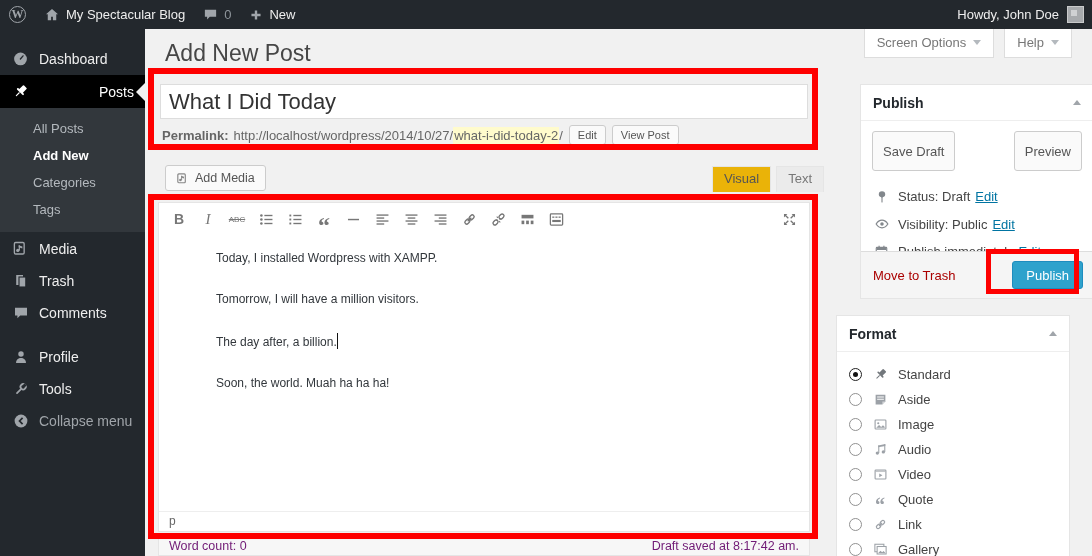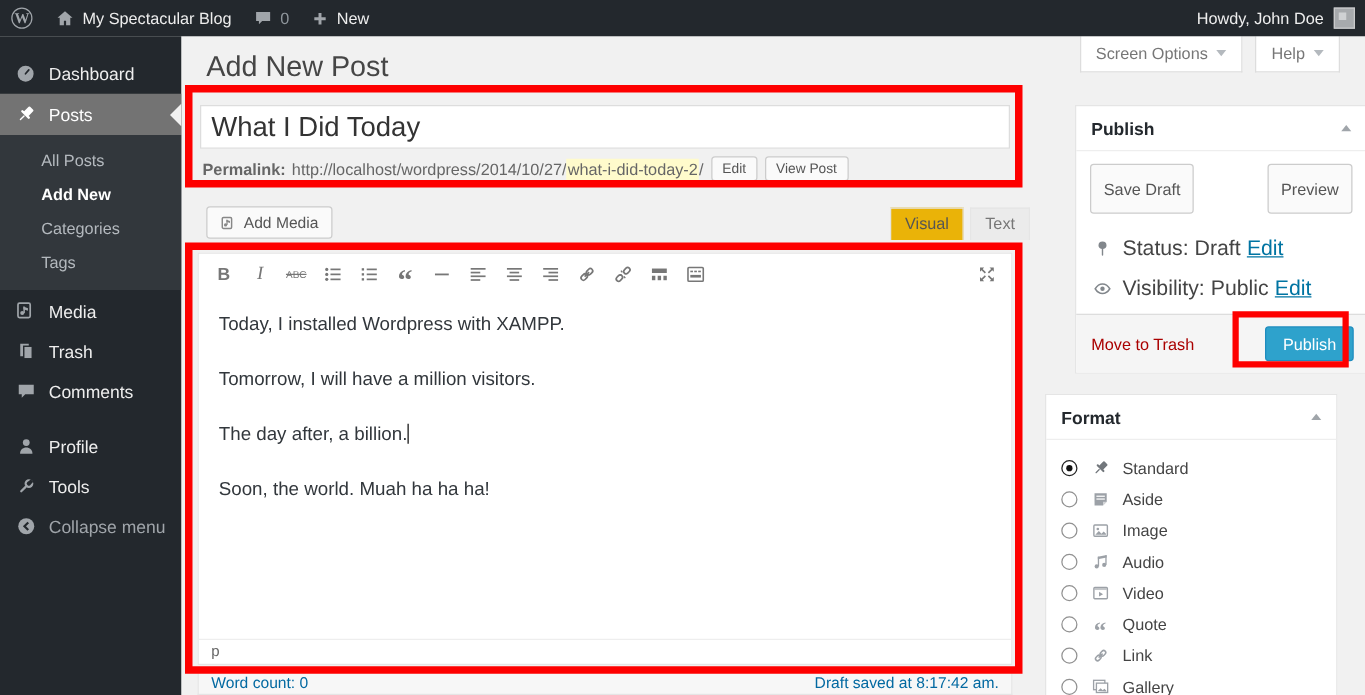--- a/index.html
+++ b/index.html
@@ -22,21 +22,21 @@
   .wplogo { width:17px; height:17px; border:1.5px solid #a0a5aa; border-radius:50%;
             color:#a0a5aa; font-family:"Liberation Serif",serif; font-size:12px; font-weight:bold;
             display:flex; align-items:center; justify-content:center; }
 
   
   .sidebar { position:absolute; left:0; top:29px; width:145px; height:527px; background:#23282d;
              padding-top:13px; z-index:40; }
   .menu-item { display:flex; align-items:center; gap:9px; padding:8px 11px; color:#eee;
                font-size:14px; cursor:pointer; position:relative; }
   .menu-item .m-ic { color:#a0a5aa; display:flex; width:19px; justify-content:center; }
-  .menu-item.active { background:#737373; color:#fff; }
+  .menu-item.active { background:#000000; color:#fff;justify-content:space-between; }
   .menu-item.active .m-ic { color:#fff; }
   .menu-arrow { position:absolute; right:0; top:50%; margin-top:-9px; width:0; height:0;
                 border-top:9px solid transparent; border-bottom:9px solid transparent;
                 border-right:9px solid #f1f1f1; }
   .submenu { background:#32373c; padding:7px 0 9px; }
   .submenu-item { padding:6px 12px 6px 33px; font-size:13px; color:#b4b9be; cursor:pointer; }
   .submenu-item.current { color:#fff; font-weight:bold; }
   .menu-gap { height:12px; }
   .menu-item.collapse { color:#a0a5aa; }
 
@@ -76,40 +76,40 @@
   .mce-btn { width:24px; height:24px; border:none; background:transparent; color:#777; cursor:pointer;
              display:flex; align-items:center; justify-content:center; font-family:"Liberation Sans",sans-serif; }
   .mce-btn svg { display:block; }
   .g-bold { font-weight:bold; font-size:14px; color:#777; }
   .g-italic { font-style:italic; font-family:"Liberation Serif",serif; font-size:15px; color:#777; }
   .g-strike { font-size:8px; text-decoration:line-through; color:#777; letter-spacing:0; }
   .g-quote { font-family:"Liberation Serif",serif; font-weight:bold; font-size:24px; line-height:10px;
              color:#777; display:inline-block; transform:translateY(6px); }
   .mce-spacer { flex:1; }
   .editor-body { height:276px; padding:16px 16px 0; overflow:hidden; }
-  .editor-body p { font-size:15px; color:#32373c; margin-bottom:27px; }
+  .editor-body p { font-size:12px; color:#32373c; margin-bottom:27px;margin-left:41px; }
   .caret { display:inline-block; width:1px; height:16px; background:#111; vertical-align:-3px; }
   .editor-statusbar { height:20px; border-top:1px solid #eee; padding:2px 10px; font-size:12px; color:#666; }
 
   .wordcount-bar { position:absolute; left:158px; top:536px; width:652px; height:20px; background:#f7f7f7;
                    border:1px solid #e5e5e5; border-top:none; display:flex; align-items:center;
-                   justify-content:space-between; padding:0 10px; font-size:12.5px; color:#0369a1; }
+                   justify-content:space-between; padding:0 10px; font-size:12.5px; color:#701a75; }
 
   
   .postbox { position:absolute; background:#fff; border:1px solid #e5e5e5; }
   .postbox-header { height:36px; display:flex; align-items:center; justify-content:space-between;
                     padding:0 12px; border-bottom:1px solid #eee; }
   .postbox-title { font-size:14px; font-weight:bold; color:#23282d; }
   .caret-up { width:0; height:0; border-left:4px solid transparent; border-right:4px solid transparent;
               border-bottom:5px solid #a0a5aa; cursor:pointer; }
   #publish-box { left:860px; top:84px; width:234px; height:215px; }
   .pub-buttons { display:flex; justify-content:space-between; padding:10px 11px 12px; }
   .btn-secondary { font-size:13px; color:#555; background:#fafafa; border:1px solid #ccc; border-radius:3px;
                    height:40px; padding:0 10px; cursor:pointer; font-family:"Liberation Sans",sans-serif; }
-  .pub-row { display:flex; align-items:center; gap:8px; padding:6px 12px; font-size:17px; color:#444; }
+  .pub-row { display:flex; align-items:center; gap:8px; padding:6px 12px; font-size:13px; color:#444; }
   .pub-row .p-ic { color:#82878c; display:flex; width:17px; justify-content:center; }
   .edit-link { color:#0074a2; text-decoration:underline; margin-left:5px; cursor:pointer; }
   .pub-footer { position:absolute; left:0; bottom:0; width:100%; height:47px; background:#f5f5f5;
                 border-top:1px solid #ddd; display:flex; align-items:center; justify-content:space-between;
                 padding:0 10px 0 12px; }
   .trash-link { color:#a00; font-size:13px; cursor:pointer; }
   .btn-primary { font-size:13px; color:#fff; background:#2ea2cc; border:1px solid #1e8cbe; border-radius:3px;
                  height:28px; padding:0 13px; cursor:pointer; font-family:"Liberation Sans",sans-serif; }
 
   #format-box { left:836px; top:315px; width:234px; height:260px; }

